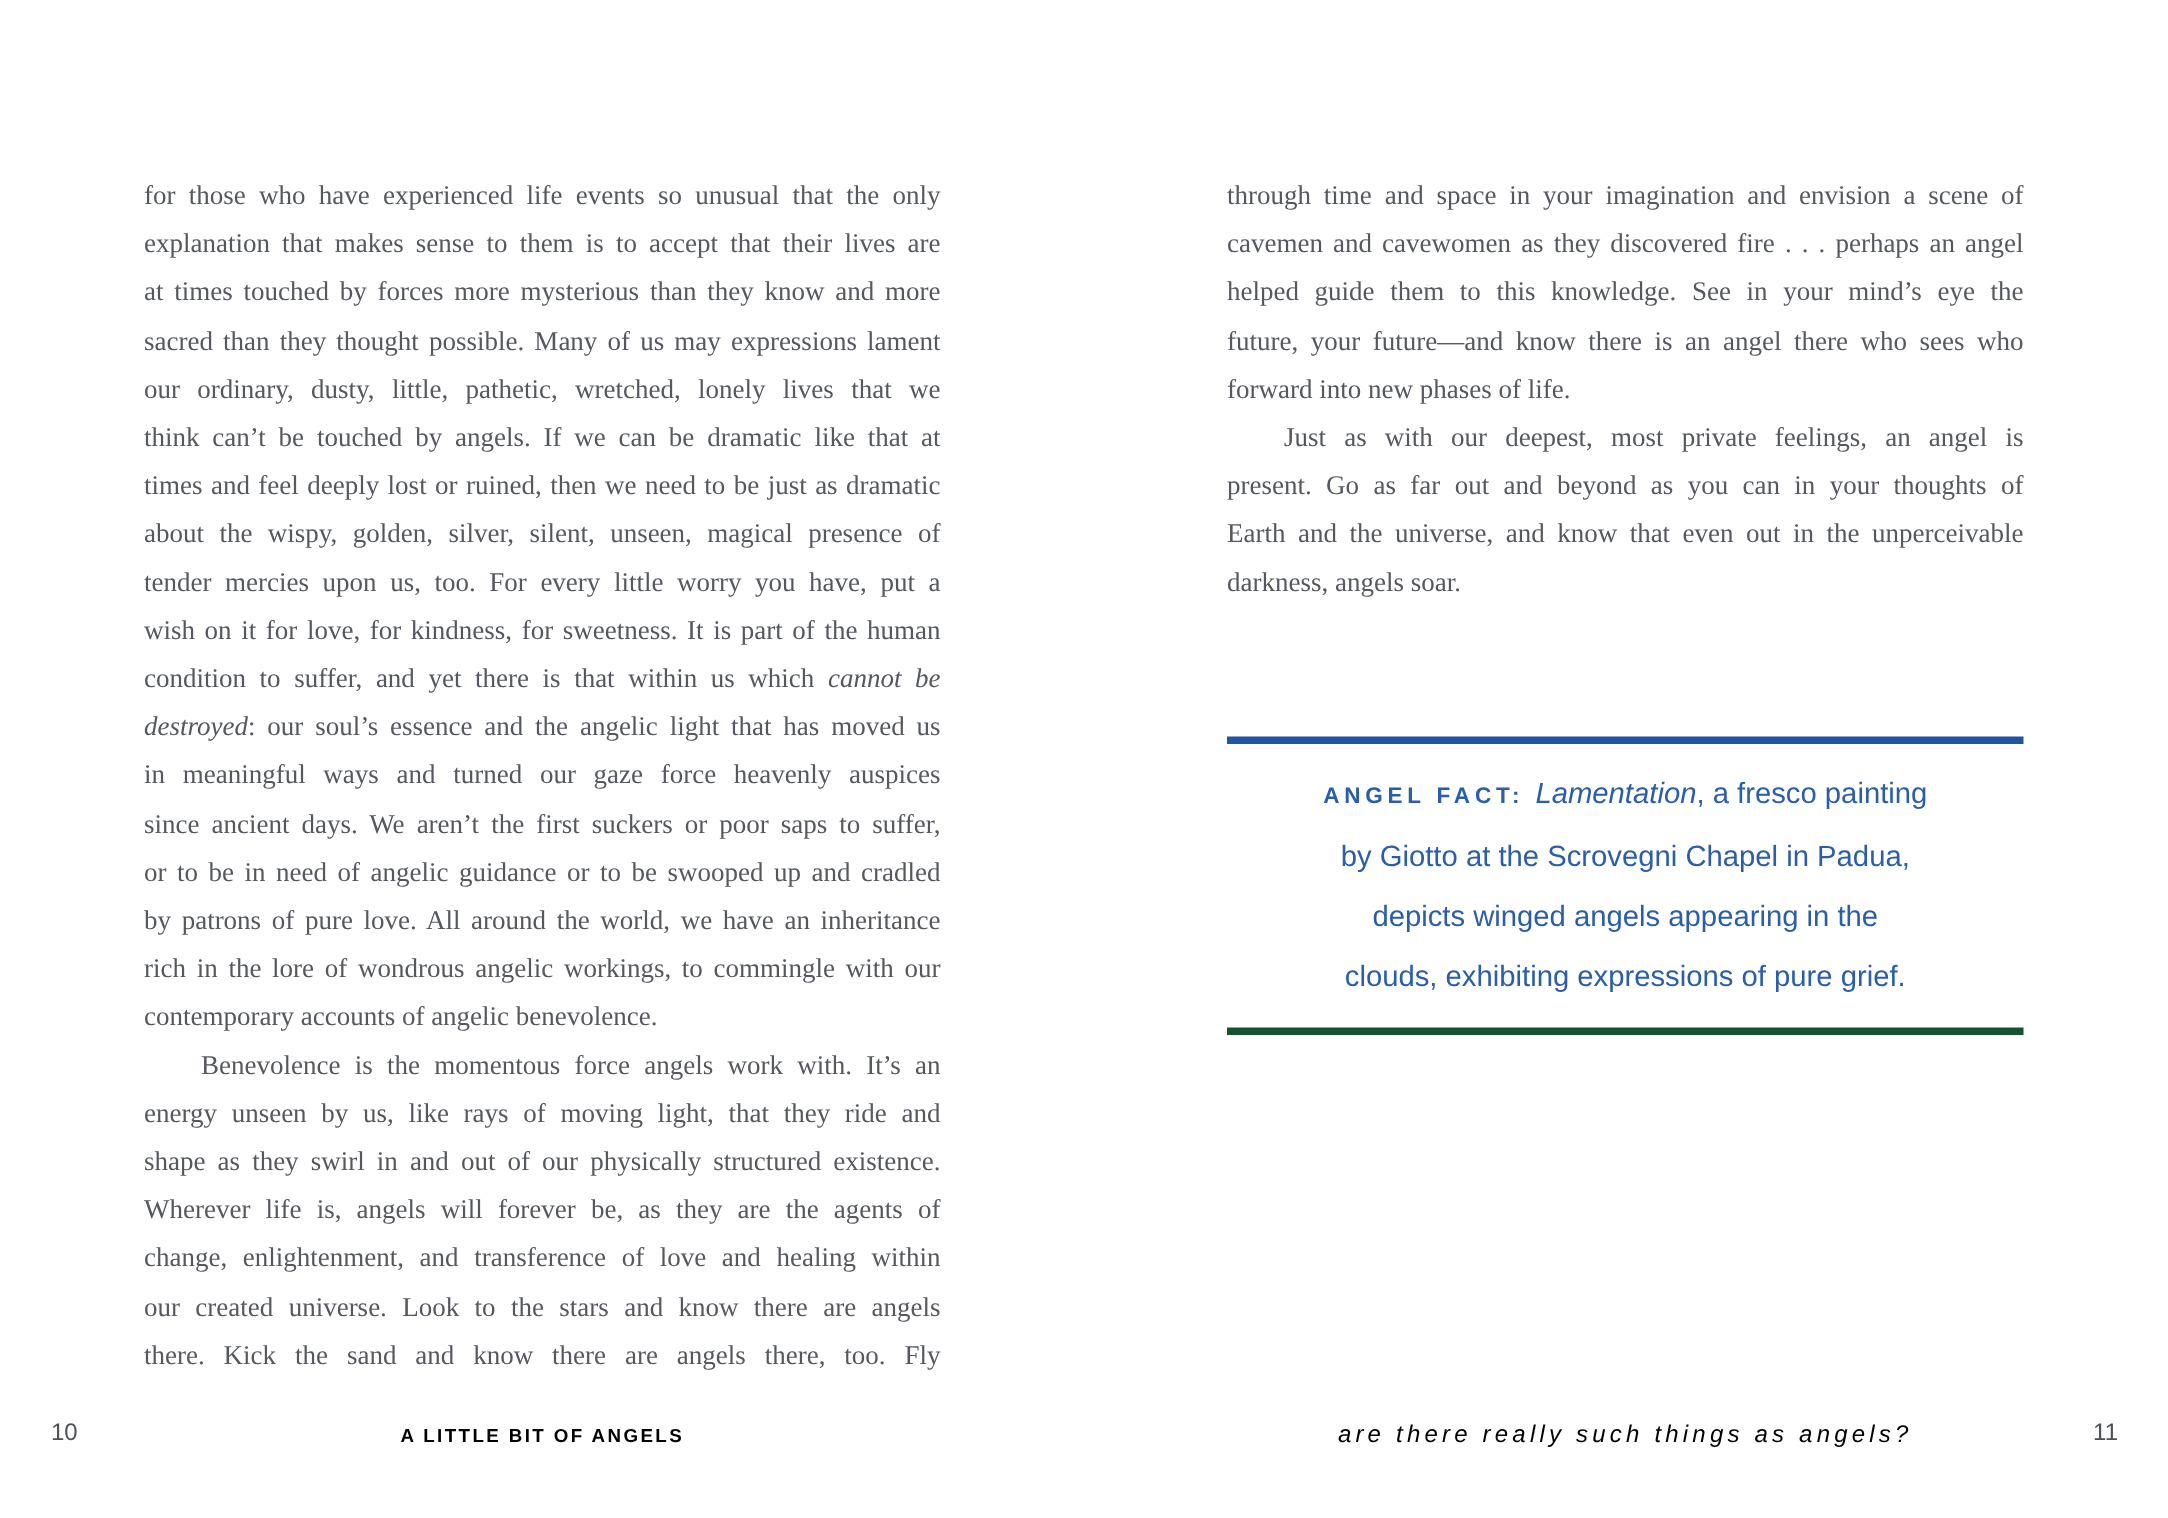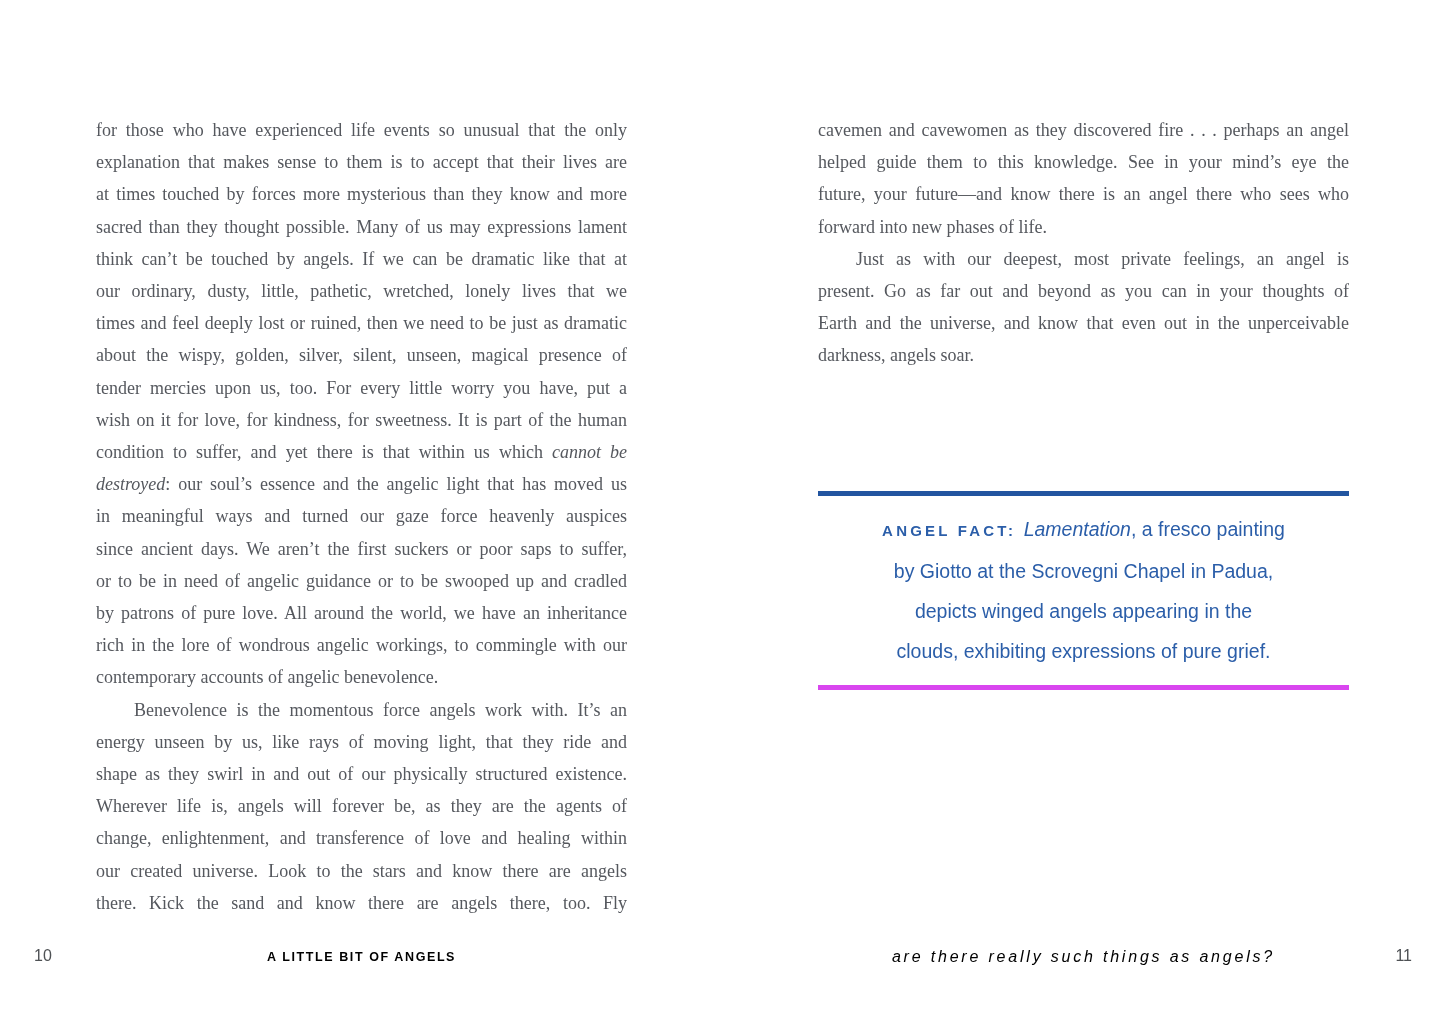--- a/index.html
+++ b/index.html
@@ -28,21 +28,21 @@
   .line { text-align: justify; text-align-last: justify; }
   .line.flush { text-align-last: left; }
   .indent { display: inline-block; width: 38px; }
 
   .fact-box {
     position: absolute;
     left: 818px;
     top: 491px;
     width: 531px;
     border-top: 5px solid #2255a0;
-    border-bottom: 5px solid #d946ef;
+    border-bottom: 5px solid #14532d;
     padding: 13px 4px 14px 4px;
   }
   .fact-line {
     font-family: "Liberation Sans", sans-serif;
     font-size: 19.5px;
     line-height: 40px;
     color: #2b5ea9;
     text-align: center;
   }
   .fact-label {
@@ -89,22 +89,22 @@
 </head>
 <body>
 
 <div class="spread">
 
   <div class="text-col left-col">
       <div class="line">for those who have experienced life events so unusual that the only</div>
       <div class="line">explanation that makes sense to them is to accept that their lives are</div>
       <div class="line">at times touched by forces more mysterious than they know and more</div>
       <div class="line">sacred than they thought possible. Many of us may expressions lament</div>
+      <div class="line">our ordinary, dusty, little, pathetic, wretched, lonely lives that we</div>
       <div class="line">think can’t be touched by angels. If we can be dramatic like that at</div>
-      <div class="line">our ordinary, dusty, little, pathetic, wretched, lonely lives that we</div>
       <div class="line">times and feel deeply lost or ruined, then we need to be just as dramatic</div>
       <div class="line">about the wispy, golden, silver, silent, unseen, magical presence of</div>
       <div class="line">tender mercies upon us, too. For every little worry you have, put a</div>
       <div class="line">wish on it for love, for kindness, for sweetness. It is part of the human</div>
       <div class="line">condition to suffer, and yet there is that within us which <i>cannot be</i></div>
       <div class="line"><i>destroyed</i>: our soul’s essence and the angelic light that has moved us</div>
       <div class="line">in meaningful ways and turned our gaze force heavenly auspices</div>
       <div class="line">since ancient days. We aren’t the first suckers or poor saps to suffer,</div>
       <div class="line">or to be in need of angelic guidance or to be swooped up and cradled</div>
       <div class="line">by patrons of pure love. All around the world, we have an inheritance</div>
@@ -113,20 +113,21 @@
       <div class="line"><span class="indent"></span>Benevolence is the momentous force angels work with. It’s an</div>
       <div class="line">energy unseen by us, like rays of moving light, that they ride and</div>
       <div class="line">shape as they swirl in and out of our physically structured existence.</div>
       <div class="line">Wherever life is, angels will forever be, as they are the agents of</div>
       <div class="line">change, enlightenment, and transference of love and healing within</div>
       <div class="line">our created universe.  Look to the stars and know there are angels</div>
       <div class="line">there. Kick the sand and know there are angels there, too. Fly</div>
     </div>
 
   <div class="text-col right-col">
+      <div class="line">through time and space in your imagination and envision a scene of</div>
       <div class="line">cavemen and cavewomen as they discovered fire . . . perhaps an angel</div>
       <div class="line">helped guide them to this knowledge. See in your mind’s eye the</div>
       <div class="line">future, your future—and know there is an angel there who sees who</div>
       <div class="line flush">forward into new phases of life.</div>
       <div class="line"><span class="indent"></span>Just as with our deepest, most private feelings, an angel is</div>
       <div class="line">present. Go as far out and beyond as you can in your thoughts of</div>
       <div class="line">Earth and the universe, and know that even out in the unperceivable</div>
       <div class="line flush">darkness, angels soar.</div>
     </div>
 

